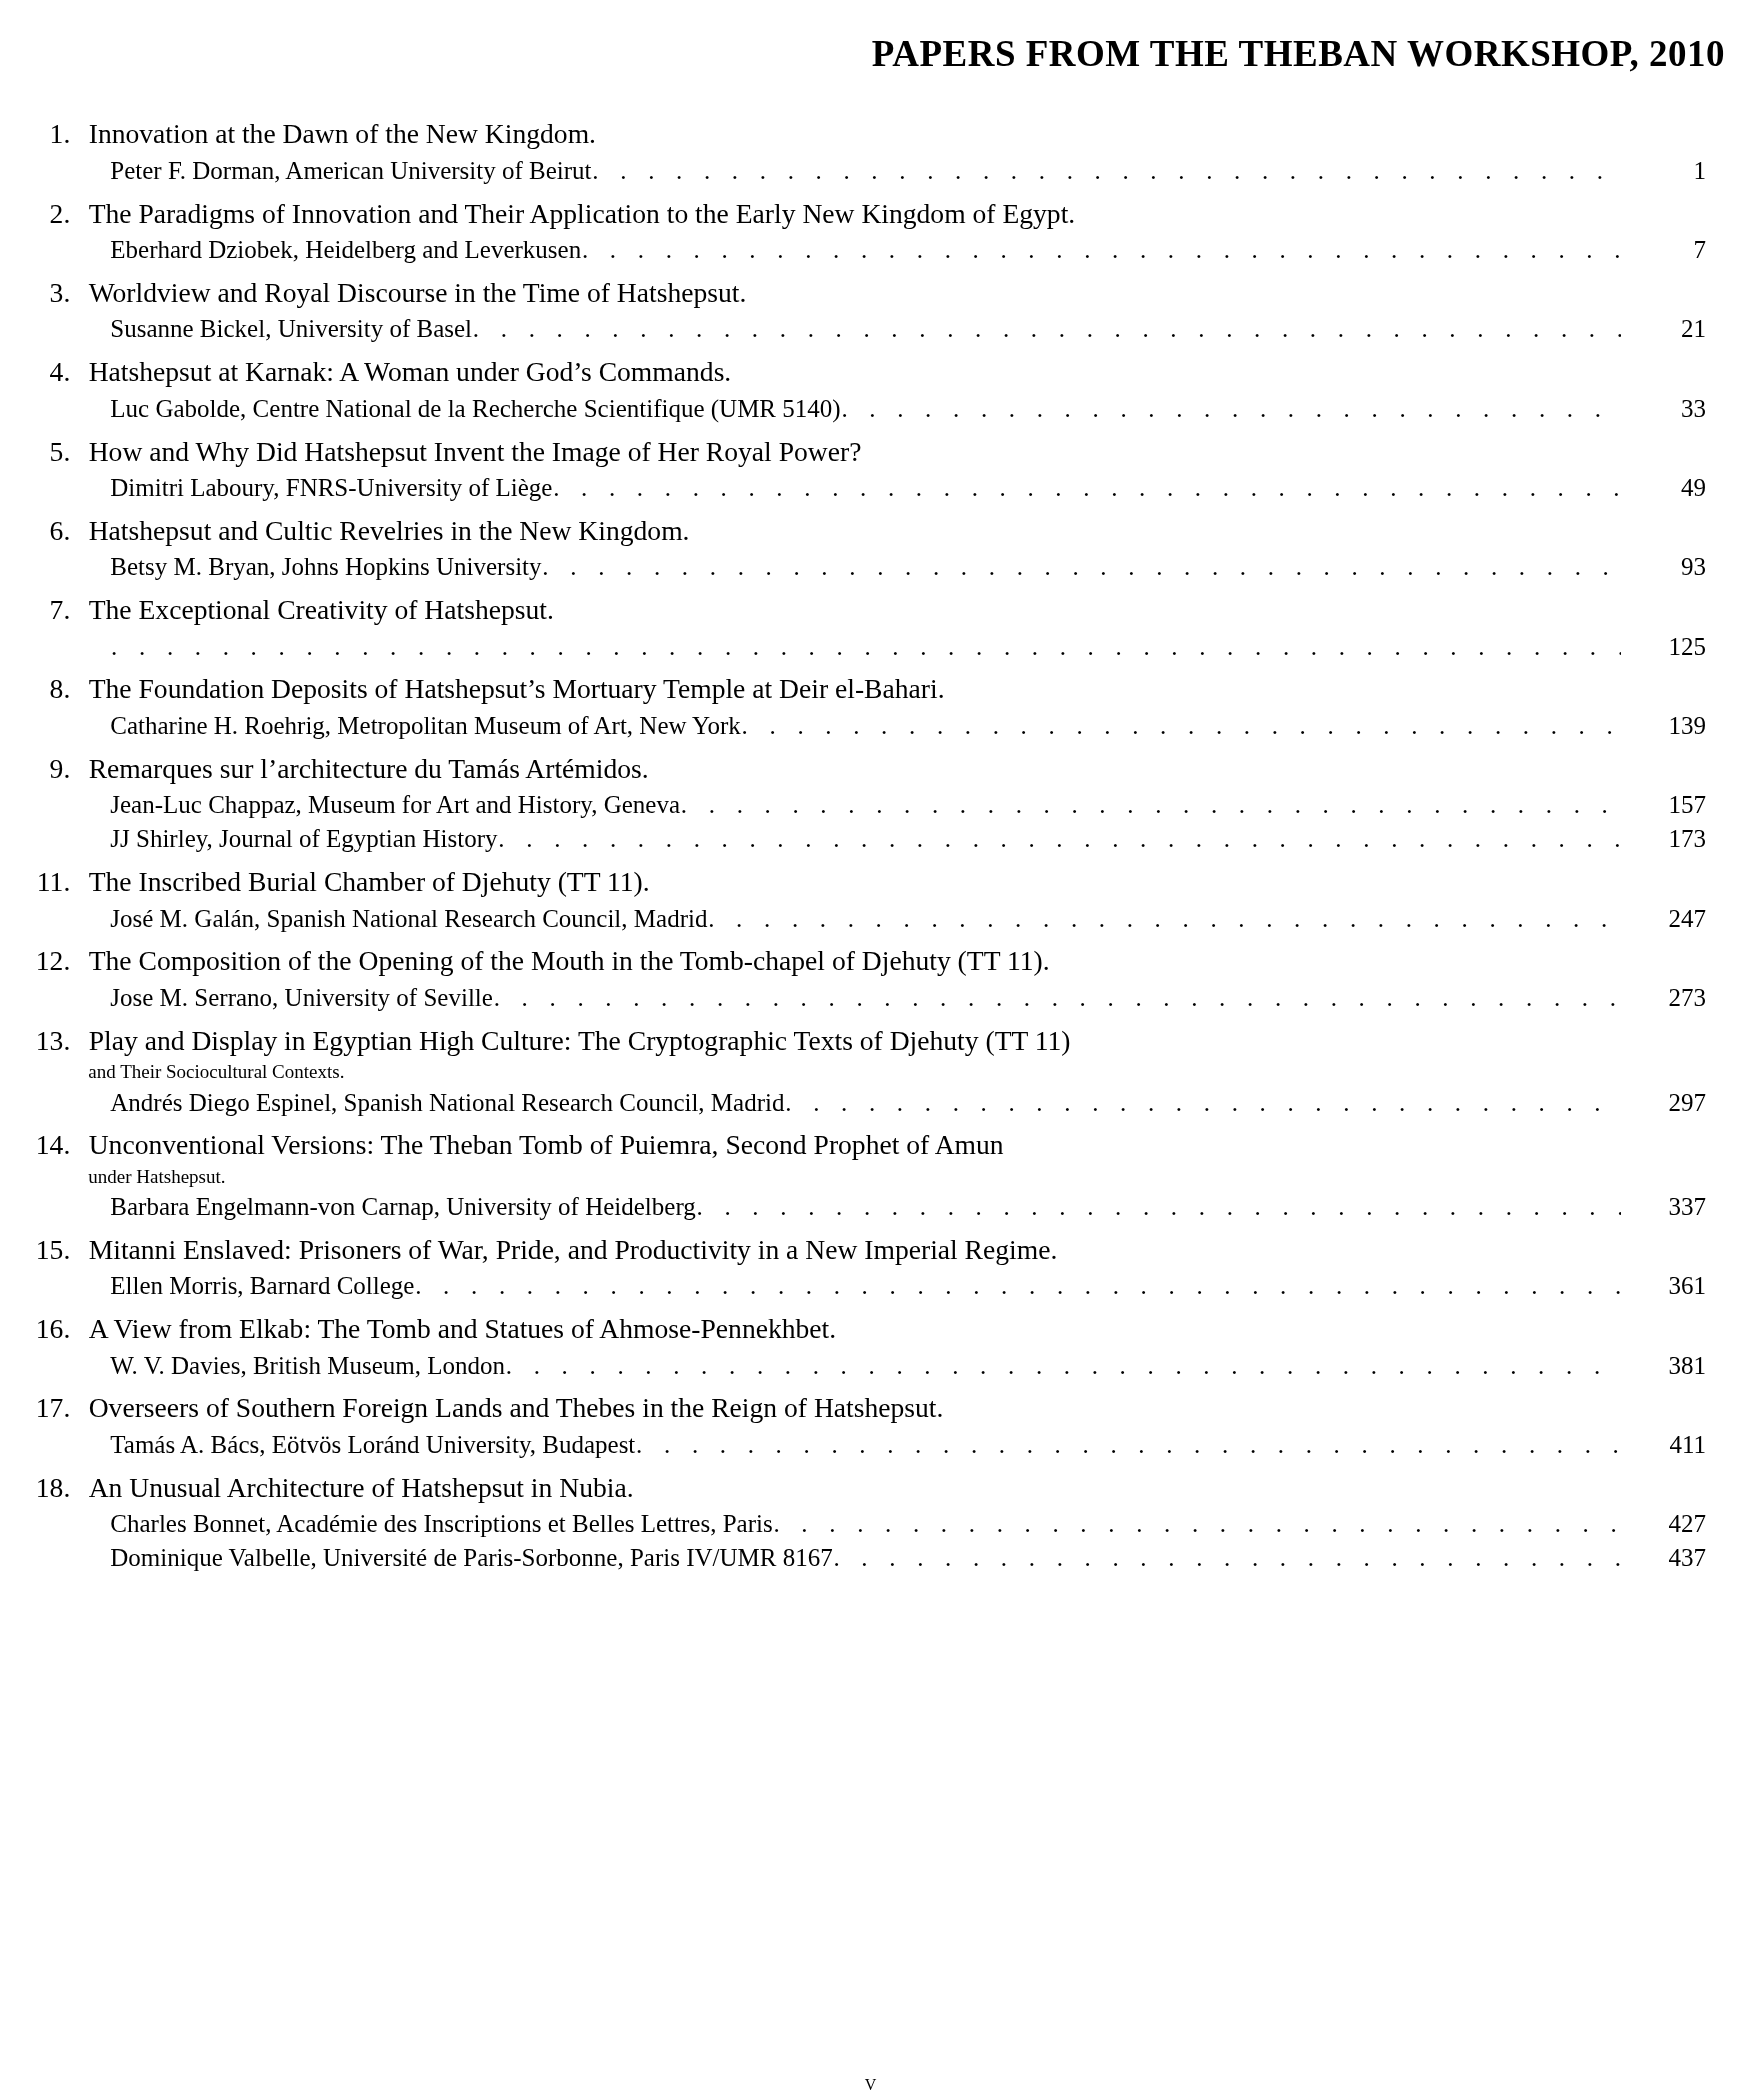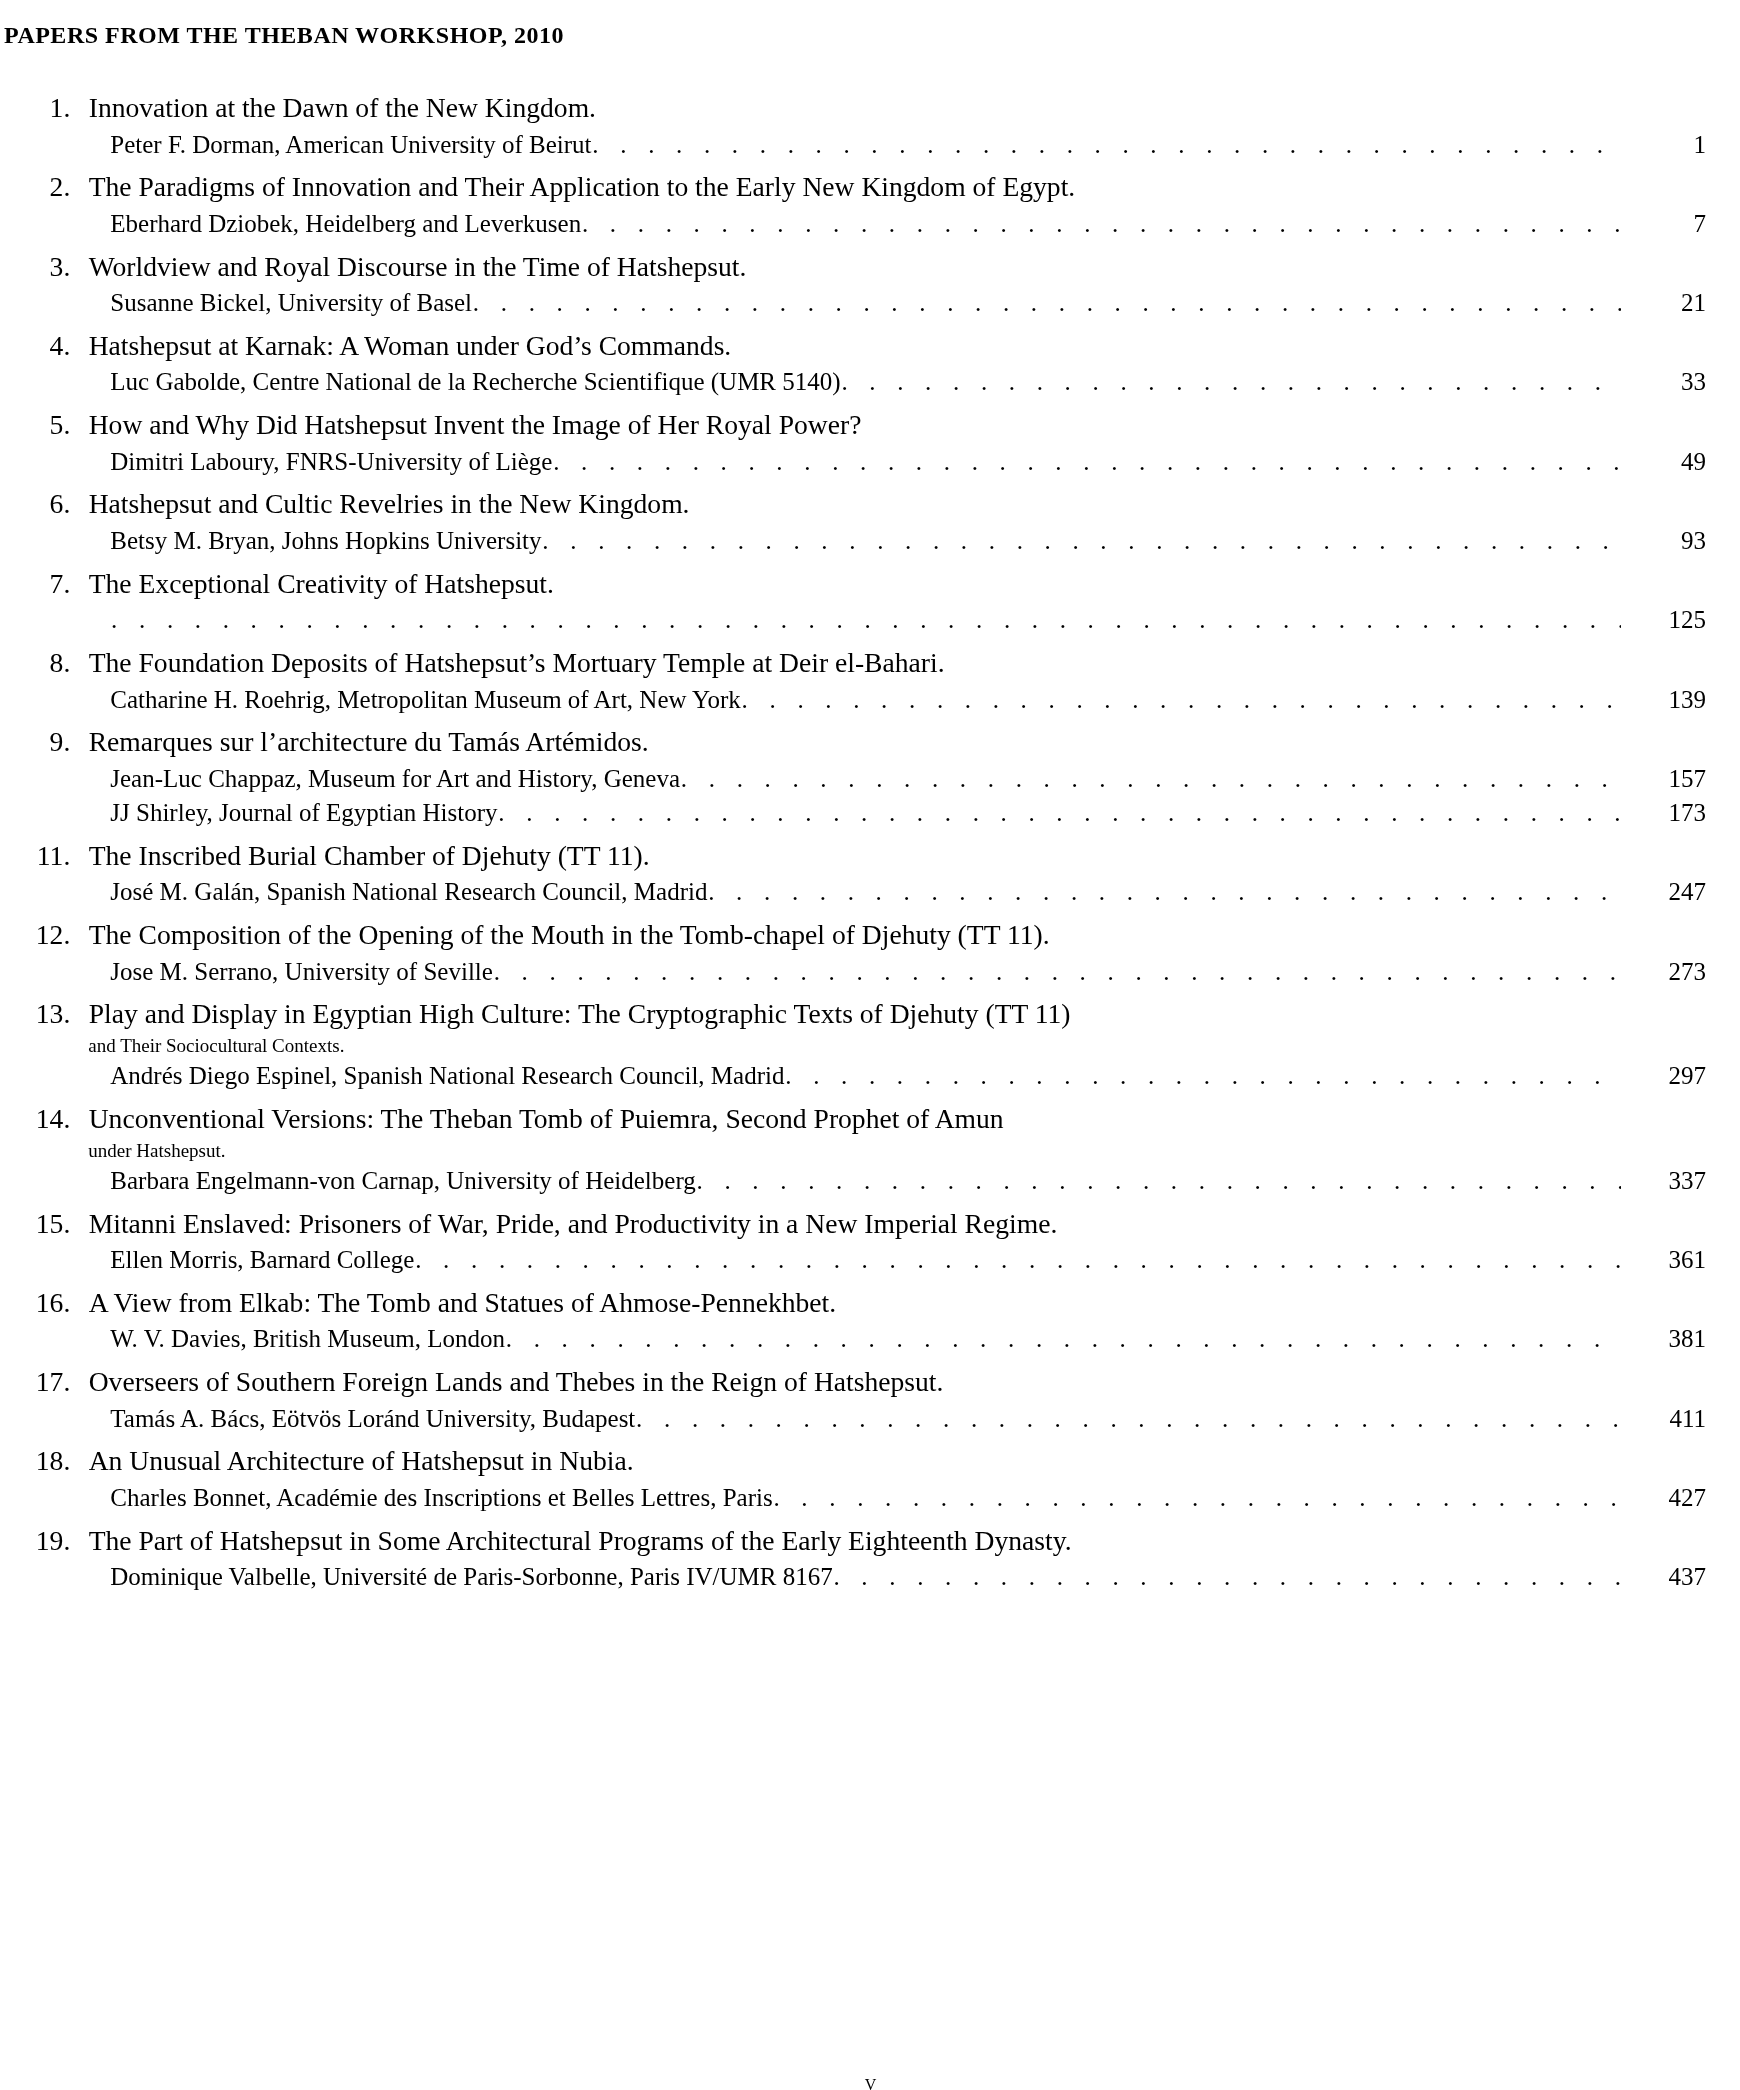--- a/index.html
+++ b/index.html
@@ -19,26 +19,26 @@
     width: 1741px;
     height: 2091px;
     box-sizing: border-box;
     background: #ffffff;
     padding: 0;
     overflow: hidden;
   }
 
   
   .toc-title {
-    text-align: left;
+    text-align: right;
     font-weight: bold;
-    font-size: 24px;
+    font-size: 37px;
     letter-spacing: 0.5px;
     font-variant: small-caps;
-    margin: 4px;
+    margin: 16px;
     padding-top: 18.4px;
     padding-bottom: 0;
     line-height: 1.1;
     font-family: "Liberation Serif", "DejaVu Serif", serif;
   }
 
   
   .toc-list {
     margin: 0;
     padding: 0 35px 0 8.3px;
@@ -354,24 +354,20 @@
           <span class="entry-title">An Unusual Architecture of Hatshepsut in Nubia.</span>
         </div>
         <div class="entry-author-row">
           <span class="author-spacer"></span>
           <span class="entry-author">Charles Bonnet, Académie des Inscriptions et Belles Lettres, Paris</span>
           <span class="leader">. . . . . . . . . . . . . . . . . . . . . . . . . . . . . . . . . . . . . . . . . . . . . . . . . . . . . . . . . . . . . . . . . . . . . . . . . . . . . . . . . . . . . . . . . . . . . . . . . . . . . . . . . . . . . . . . . . . . .</span>
           <span class="entry-page">427</span>
         </div>
       </div>
       <div class="toc-entry">
-        <div class="entry-title-row">
-          <span class="entry-num">19.</span>
-          <span class="entry-title">The Part of Hatshepsut in Some Architectural Programs of the Early Eighteenth Dynasty.</span>
-        </div>
         <div class="entry-author-row">
           <span class="author-spacer"></span>
           <span class="entry-author">Dominique Valbelle, Université de Paris-Sorbonne, Paris IV/UMR 8167</span>
           <span class="leader">. . . . . . . . . . . . . . . . . . . . . . . . . . . . . . . . . . . . . . . . . . . . . . . . . . . . . . . . . . . . . . . . . . . . . . . . . . . . . . . . . . . . . . . . . . . . . . . . . . . . . . . . . . . . . . . . . . . . .</span>
           <span class="entry-page">437</span>
         </div>
       </div>
     </div>
 
   <div class="folio">v</div>

